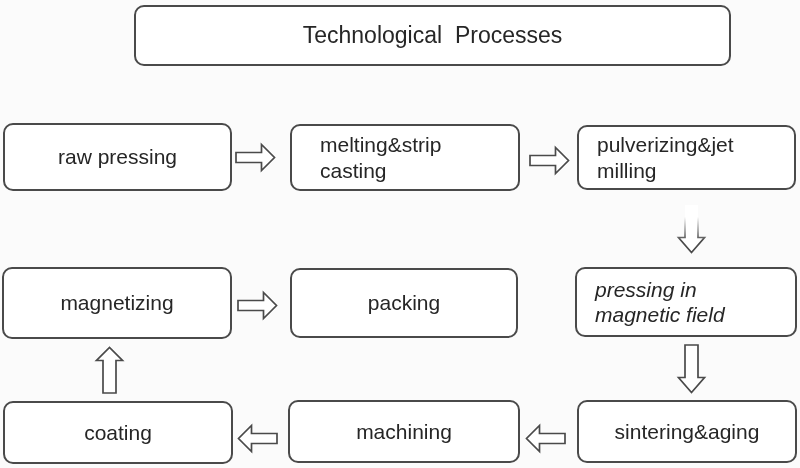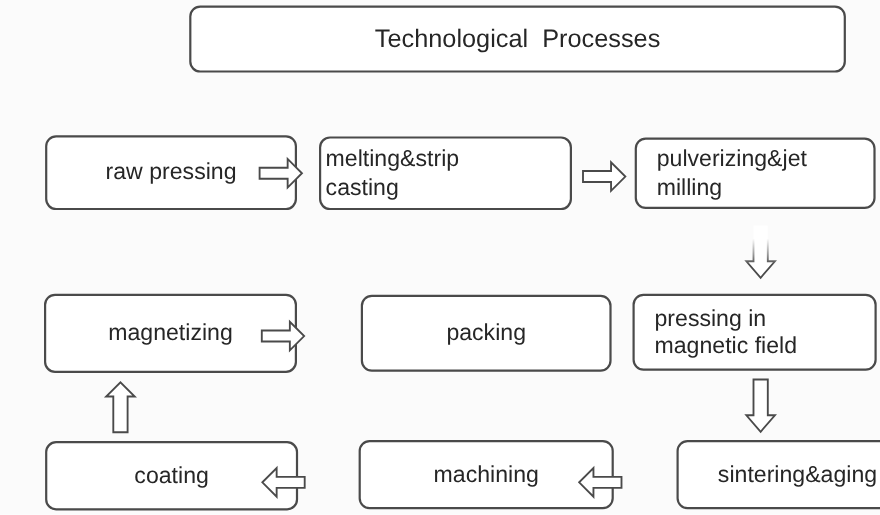--- a/index.html
+++ b/index.html
@@ -16,22 +16,22 @@
     box-sizing:border-box;
     background:var(--box-fill,#ffffff);
     border:2px solid var(--border,#4a4a4a);
     border-radius:10px;
     display:flex;
     flex-direction:column;
     justify-content:center;
     font-size:21px;
     line-height:1.2;
   }
-  .node.center{align-items:center;text-align:center;margin-left:38px;}
-  .node.left{align-items:flex-start;text-align:left;padding-left:4px;}
+  .node.center{align-items:center;text-align:center;}
+  .node.left{align-items:flex-start;text-align:left;padding-left:28px;}
   .node .ln{display:block;}
   .title-box{font-size:23px;}
   .title-box .ln{white-space:pre;}
   .watermark{
     position:absolute;
     left:0;right:0;top:202px;
     text-align:center;
     font-size:29px;
     letter-spacing:1px;
     color:var(--watermark,#b5b5b5);
@@ -94,21 +94,21 @@
   </div>
 
   <svg class="arrow" style="left:237px;top:291px;" width="41" height="29" viewBox="0 0 41 29">
     <path d="M1,9.5 H26.5 V1.5 L39.5,14.5 L26.5,27.5 V19.5 H1 Z"></path>
   </svg>
 
   <div class="node center" style="left:290px;top:268px;width:228px;height:70px;">
     <span class="ln">packing</span>
   </div>
 
-  <div class="node left" style="left:575px;top:267px;width:222px;height:70px;padding-left:18px;">
+  <div class="node left" style="left:575px;top:267px;width:222px;height:70px;padding-left:18px;font-style:italic;">
     <span class="ln">pressing in</span>
     <span class="ln">magnetic field</span>
   </div>
 
   <svg class="arrow" style="left:677px;top:344px;" width="29" height="50" viewBox="0 0 29 50">
     <path d="M8,1 V33.5 H1.5 L14.5,48.5 L27.5,33.5 H21 V1 Z"></path>
   </svg>
 
   <svg class="arrow" style="left:95px;top:346px;" width="29" height="48" viewBox="0 0 29 48">
     <path d="M8,47 V14.5 H1.5 L14.5,1.5 L27.5,14.5 H21 V47 Z"></path>

